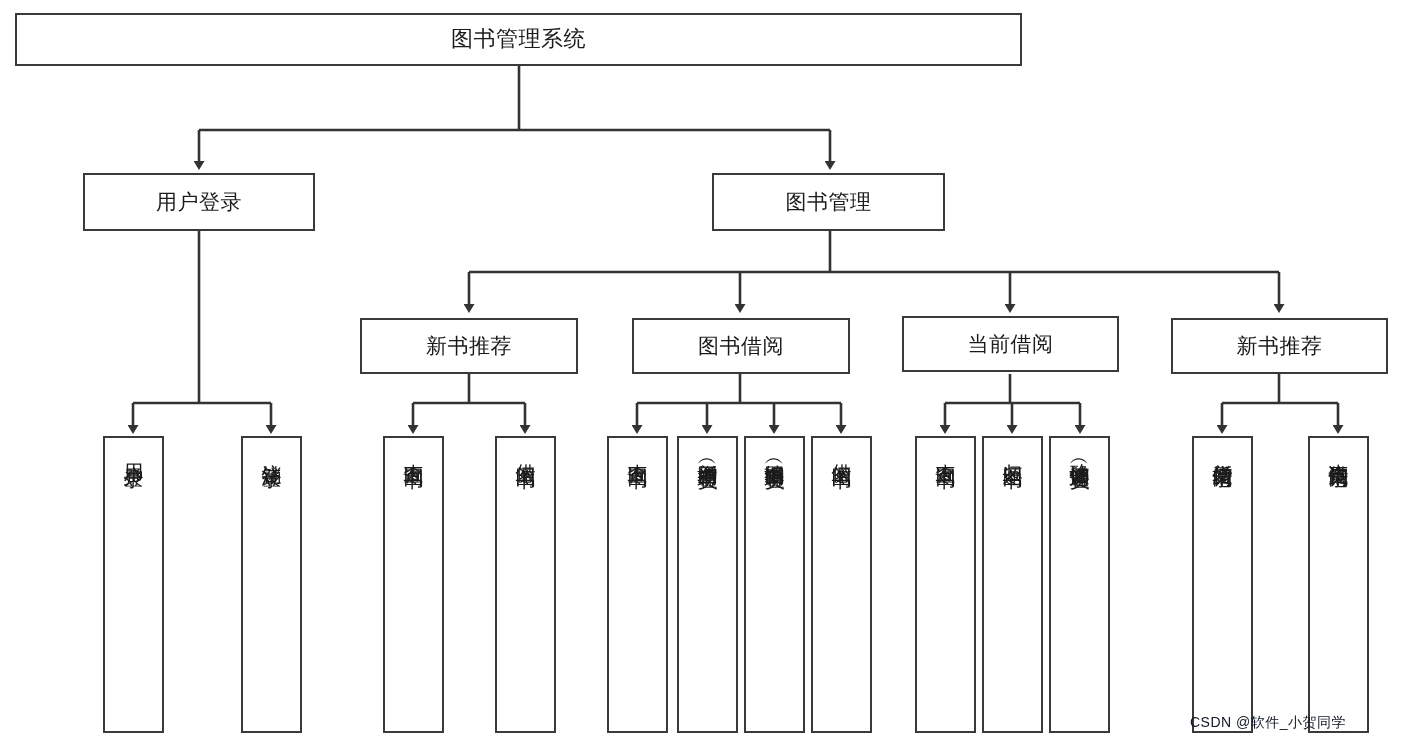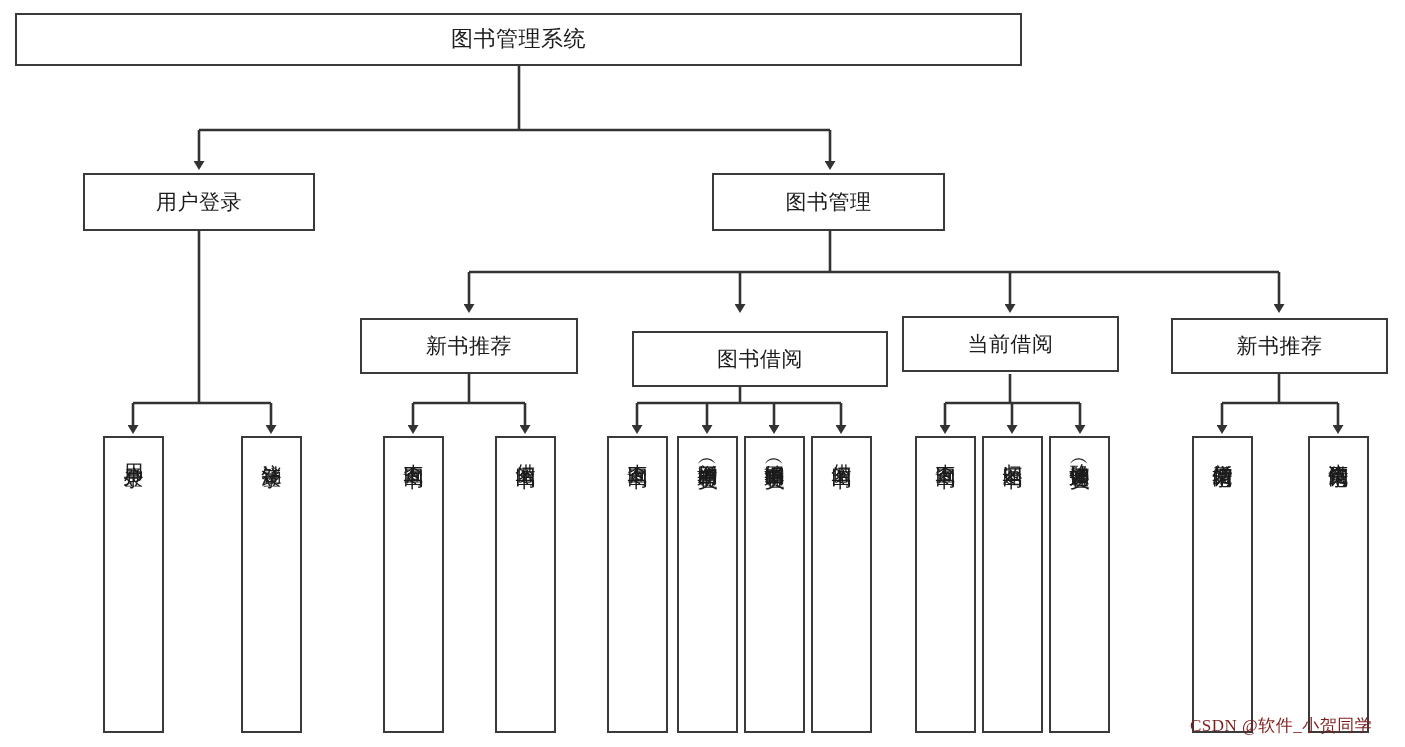--- a/index.html
+++ b/index.html
@@ -62,25 +62,25 @@
     font-size: 20px;
     line-height: 1.05;
     letter-spacing: 2px;
     white-space: nowrap;
   }
   .node.vert.tall .label {
     letter-spacing: 1px;
   }
   .watermark {
     position: absolute;
-    font-size: 17px;
-    color: #7f1d1d;
+    font-size: 14px;
+    color: #0f172a;
     letter-spacing: 0.5px;
     white-space: nowrap;
-    font-family: Liberation Serif, serif;
+    font-family: Liberation Sans, sans-serif;
   }
 </style>
 </head>
 <body>
 
 <div id="diagram-root">
 
   <svg class="edges" viewBox="0 0 1405 747">
     <defs>
       <marker id="arrow" markerWidth="9" markerHeight="11" refX="1" refY="5.5" orient="auto" markerUnits="userSpaceOnUse">
@@ -138,21 +138,21 @@
   <div class="node horiz" style="left:83px; top:173px; width:232px; height:58px;">
     <span class="label">用户登录</span>
   </div>
   <div class="node horiz" style="left:712px; top:173px; width:233px; height:58px;">
     <span class="label">图书管理</span>
   </div>
 
   <div class="node horiz" style="left:360px; top:318px; width:218px; height:56px;">
     <span class="label">新书推荐</span>
   </div>
-  <div class="node horiz" style="left:632px; top:318px; width:256px; height:56px;margin-top:13px;">
+  <div class="node horiz" style="left:632px; top:318px; width:218px; height:56px;">
     <span class="label">图书借阅</span>
   </div>
   <div class="node horiz" style="left:902px; top:316px; width:217px; height:56px;">
     <span class="label">当前借阅</span>
   </div>
   <div class="node horiz" style="left:1171px; top:318px; width:217px; height:56px;">
     <span class="label">新书推荐</span>
   </div>
 
   <div class="node vert" style="left:103px; top:436px; width:61px; height:297px;">

